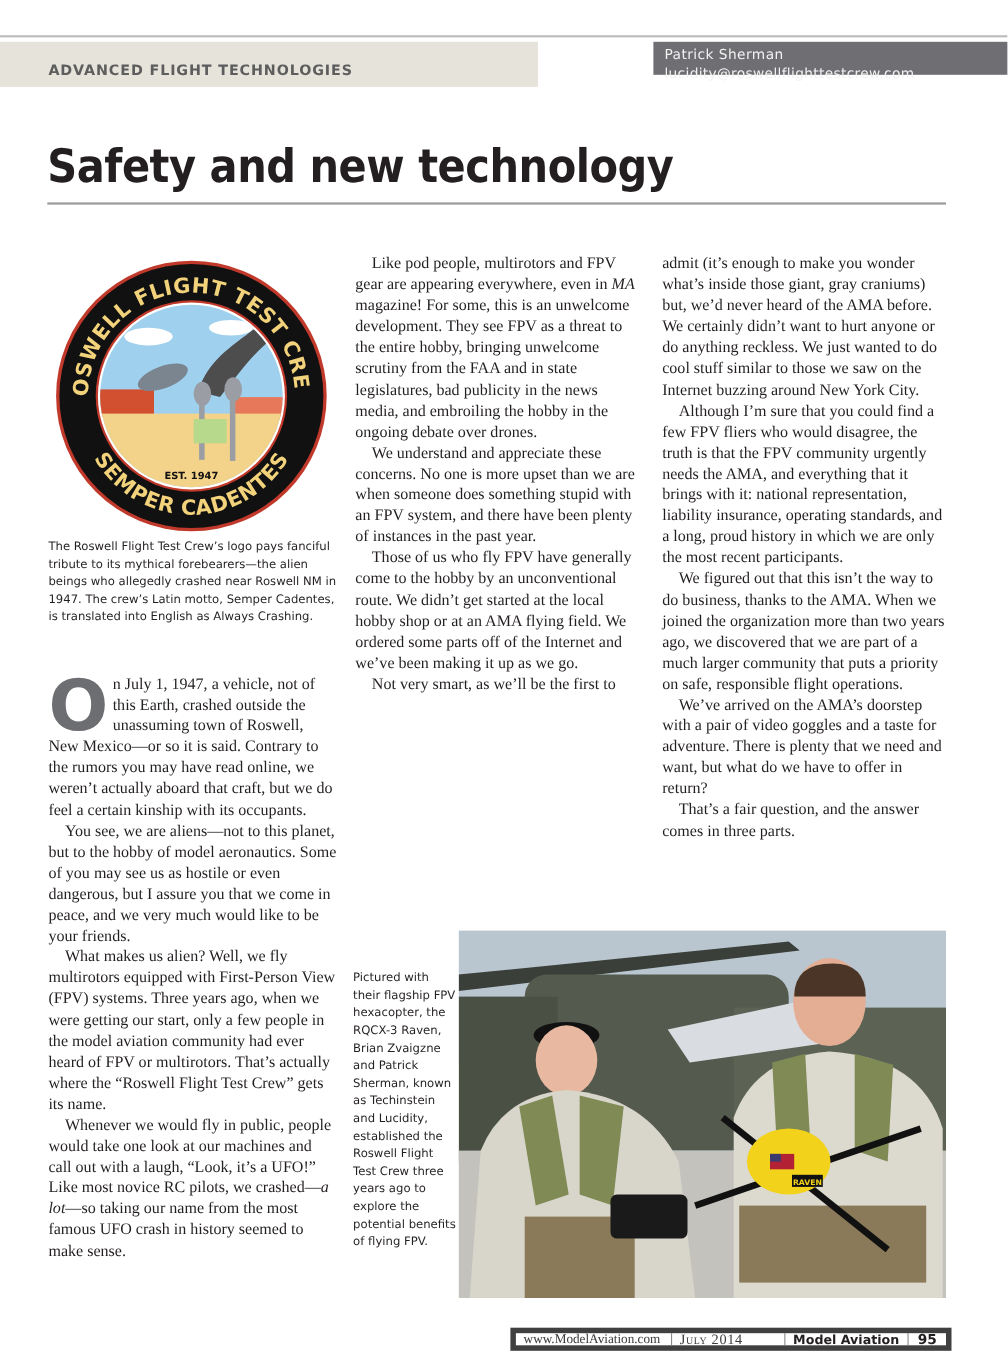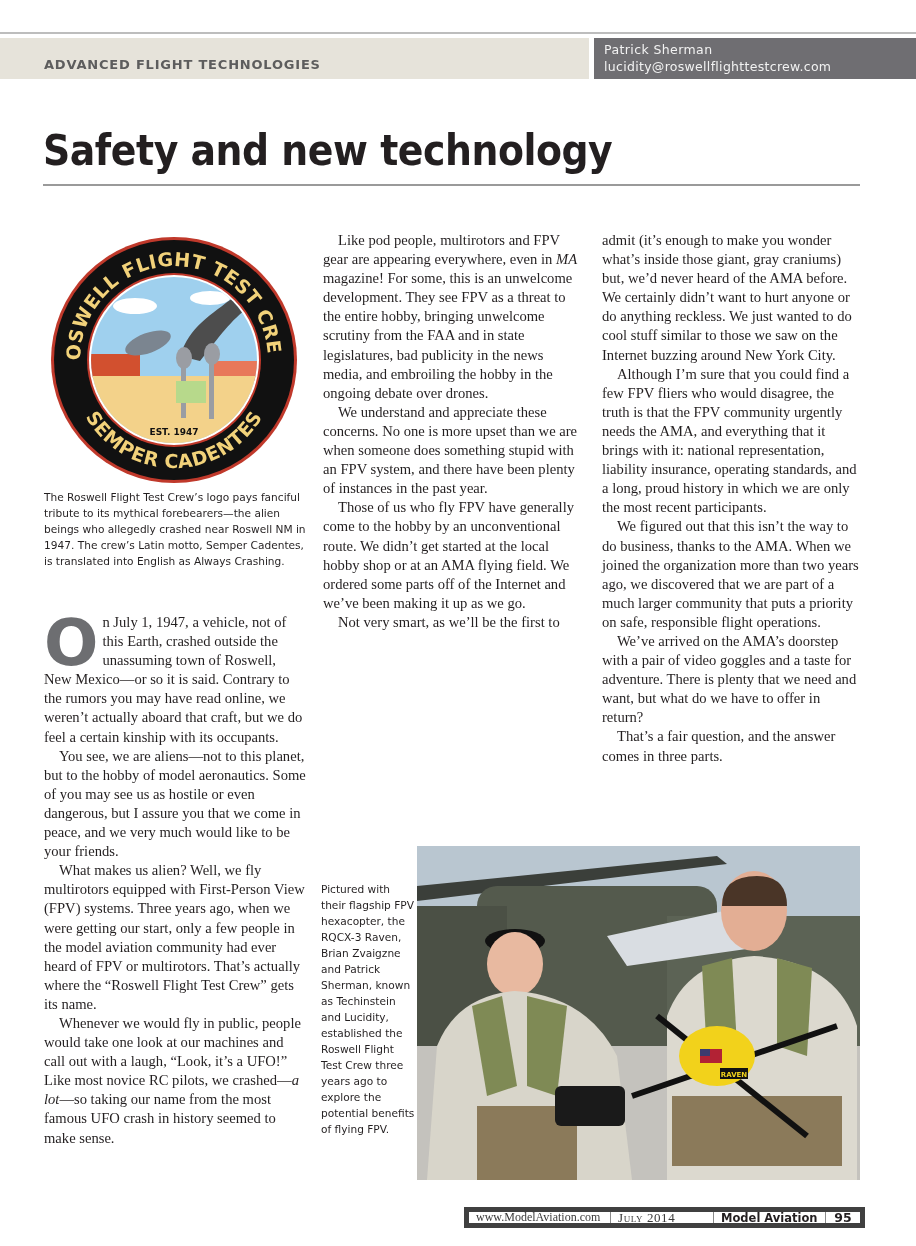--- a/index.html
+++ b/index.html
@@ -1,26 +1,26 @@
 <!DOCTYPE html>
 <html><head>
 <meta charset="utf-8">
 <style>
   * { box-sizing: border-box; margin: 0; padding: 0; }
   html, body { width: 916px; height: 1246px; background: #ffffff; overflow: hidden; }
   body { position: relative; font-family: "Liberation Serif", serif; color: #231f20; }
 
   .top-rule { position: absolute; left: 0; top: 32px; width: 916px; height: 2px; background: #bdbdbd; }
-  .header-left { position: absolute; left: 0; top: 38px; width: 589px; height: 41px; background: #e6e3da; }
+  .header-left { position: absolute; left: 0; top: 38px; width: 489px; height: 41px; background: #e6e3da; }
   .header-left .section {
     position: absolute; left: 44px; top: 19px;
     font-family: "DejaVu Sans", sans-serif; font-weight: bold; font-size: 13px;
     letter-spacing: 0.8px; color: #5d5d5d;
   }
-  .header-right { position: absolute; left: 594px; top: 38px; width: 322px; height: 41px; background: #6f6e72; color: #f2f2f2; }
+  .header-right { position: absolute; left: 594px; top: 38px; width: 322px; height: 30px; background: #6f6e72; color: #f2f2f2; }
   .header-right .author { position: absolute; left: 10px; top: 4px; font-family: "DejaVu Sans", sans-serif; font-size: 12.5px; letter-spacing: 0.4px; }
   .header-right .email { position: absolute; left: 10px; top: 21px; font-family: "DejaVu Sans", sans-serif; font-size: 12.5px; letter-spacing: 0.3px; }
 
   .title {
     position: absolute; left: 43px; top: 126px;
     font-family: "DejaVu Sans", sans-serif; font-weight: bold; font-size: 42px;
     letter-spacing: -0.5px; color: #231f20; transform: scaleX(0.9); transform-origin: left top;
   }
   .title-rule { position: absolute; left: 43px; top: 184px; width: 817px; height: 2px; background: #9a9a9a; }
 

